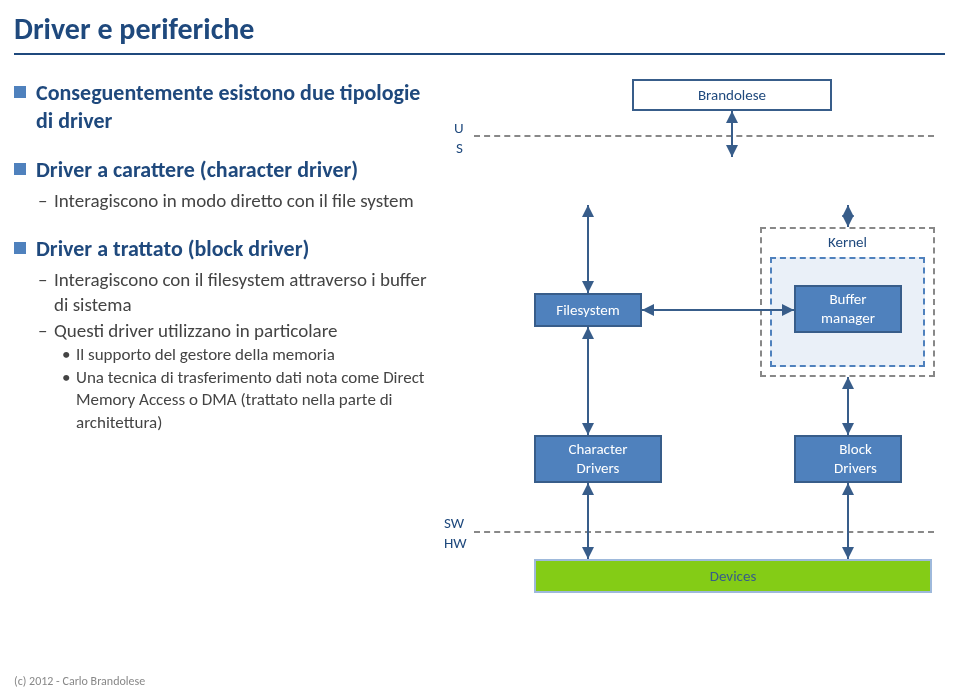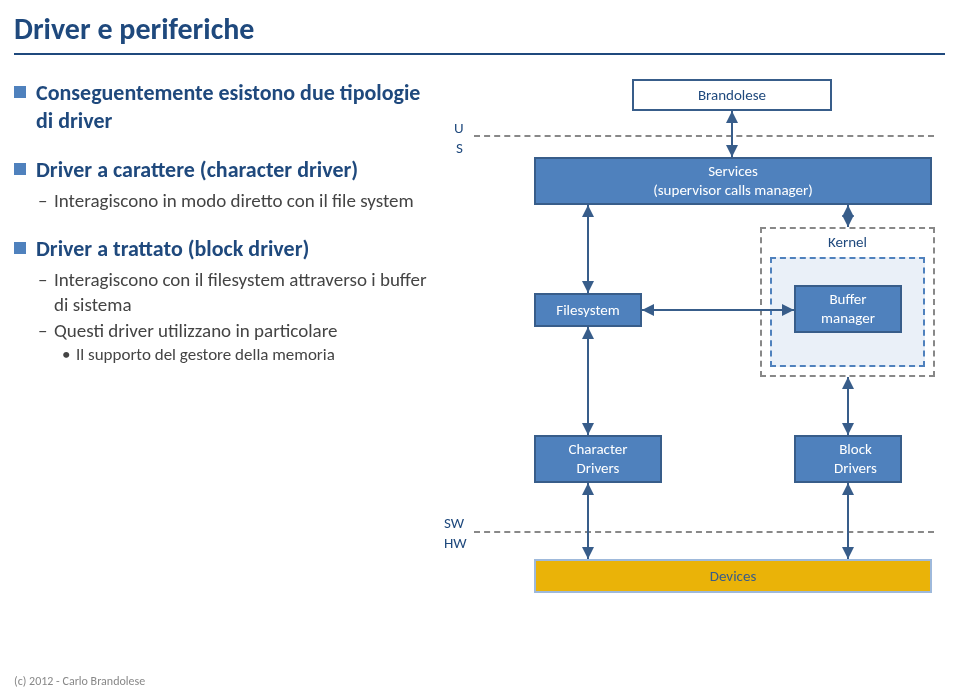--- a/index.html
+++ b/index.html
@@ -160,59 +160,58 @@
     </div>
 
     <div class="bullet-sec">
       <div class="bullet-row">
         <div class="sq"></div>
         <div class="btxt">Driver a trattato (block driver)</div>
       </div>
       <div class="sub">Interagiscono con il filesystem attraverso i buffer di sistema</div>
       <div class="sub">Questi driver utilizzano in particolare</div>
       <div class="subsub">Il supporto del gestore della memoria</div>
+      <div class="subsub">Una tecnica di trasferimento dati nota come Direct Memory Access o DMA (trattato nella parte di architettura)</div>
     </div>
 
   </div>
 
   <div class="right">
 
     <div class="lbl" style="left:2px; top:40px; font-weight:400;">U</div>
     <div class="lbl" style="left:4px; top:60px; font-weight:400;">S</div>
 
     <div class="lbl" style="left:-8px; top:435px; font-weight:400;">SW</div>
     <div class="lbl" style="left:-8px; top:455px; font-weight:400;">HW</div>
 
     <div class="dash-hline" style="left:22px; top:56px; width:460px;"></div>
 
     <div class="dash-hline" style="left:22px; top:452px; width:460px;"></div>
 
     <div class="box" style="left:180px; top:0; width:200px; height:32px;">Brandolese</div>
 
-    <div class="box solid" style="left:82px; top:78px; width:398px; height:48px; white-space:pre; line-height:1.25;">Services
-(supervisor calls manager)</div>
 
     <div class="kernel-container" style="left:308px; top:148px; width:175px; height:150px;">
       <div class="kernel-title">Kernel</div>
     </div>
 
     <div class="kernel-inner" style="left:318px; top:178px; width:155px; height:110px;"></div>
 
     <div class="box solid" style="left:342px; top:206px; width:108px; height:48px; white-space:pre; line-height:1.25;">Buffer
 manager</div>
 
     <div class="box solid" style="left:82px; top:214px; width:108px; height:34px;">Filesystem</div>
 
     <div class="box solid" style="left:82px; top:356px; width:128px; height:48px; white-space:pre; line-height:1.25;text-align:center;">Character
 Drivers</div>
 
     <div class="box solid" style="left:342px; top:356px; width:108px; height:48px; white-space:pre; line-height:1.25;padding-left:15px;">Block
 Drivers</div>
 
-    <div class="box" style="left:82px; top:480px; width:398px; height:34px; background:#eab308; border-color:#9EB9DB; color:#385D8A;">Devices</div>
+    <div class="box" style="left:82px; top:480px; width:398px; height:34px; background:#84cc16; border-color:#9EB9DB; color:#385D8A;">Devices</div>
 
     <svg class="conn" style="left:0; top:0; width:500px; height:560px;">
       <defs>
         <marker id="ah" markerWidth="8" markerHeight="8" refX="6" refY="3" orient="auto">
           <path d="M0,0 L6,3 L0,6 Z" fill="#385D8A"></path>
         </marker>
         <marker id="ahs" markerWidth="8" markerHeight="8" refX="0" refY="3" orient="auto">
           <path d="M6,0 L0,3 L6,6 Z" fill="#385D8A"></path>
         </marker>
       </defs>

